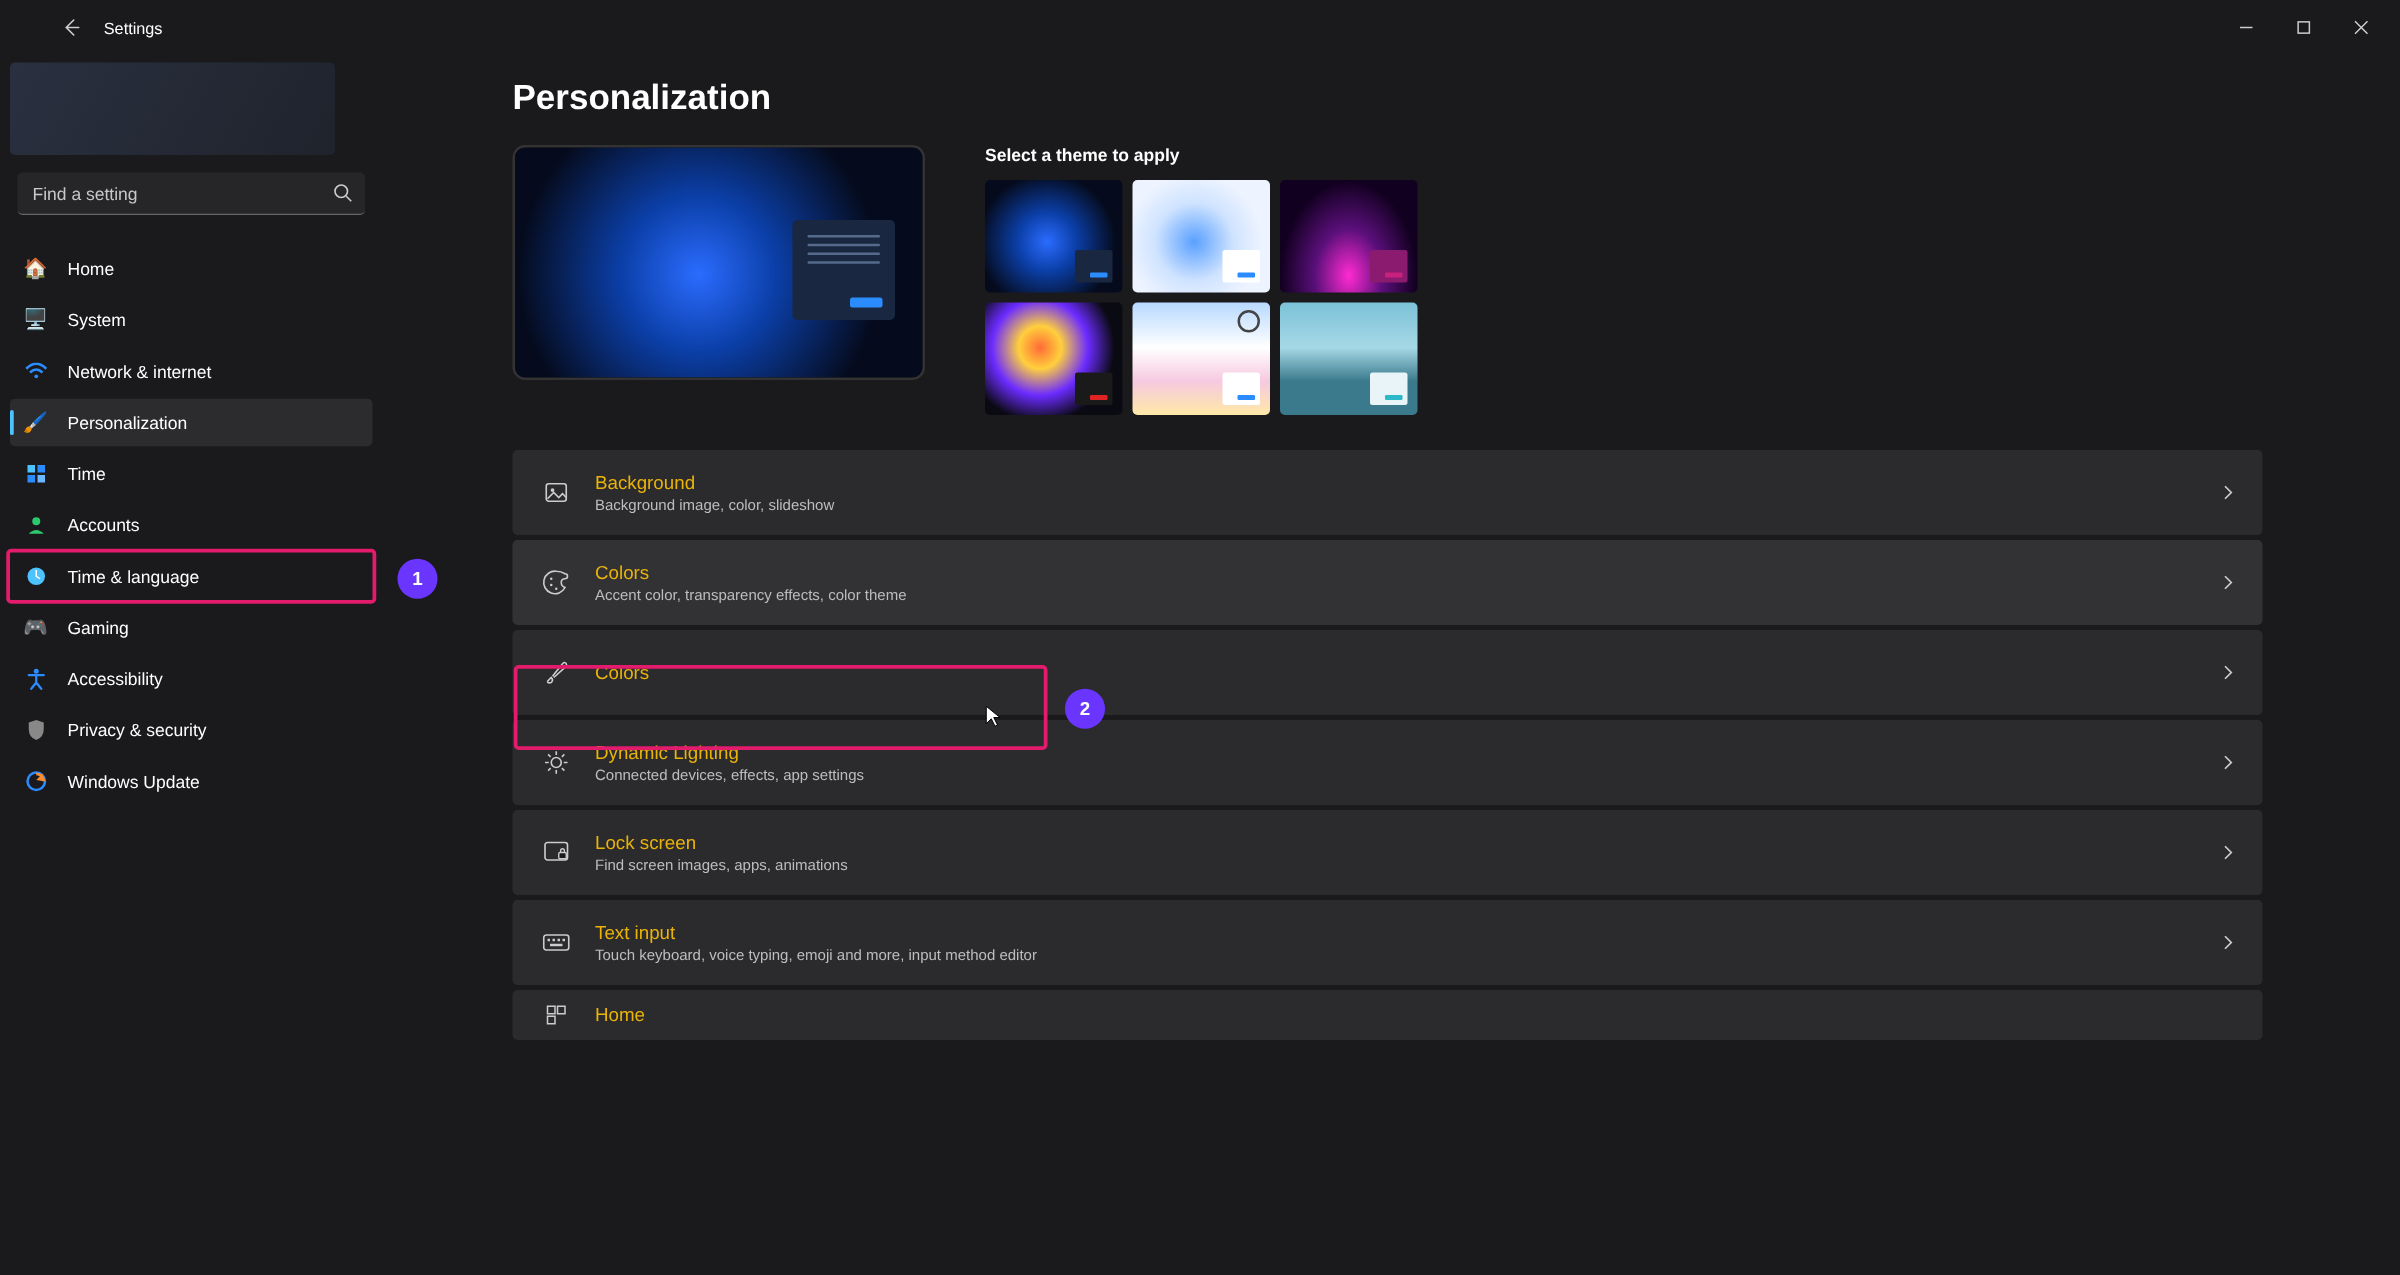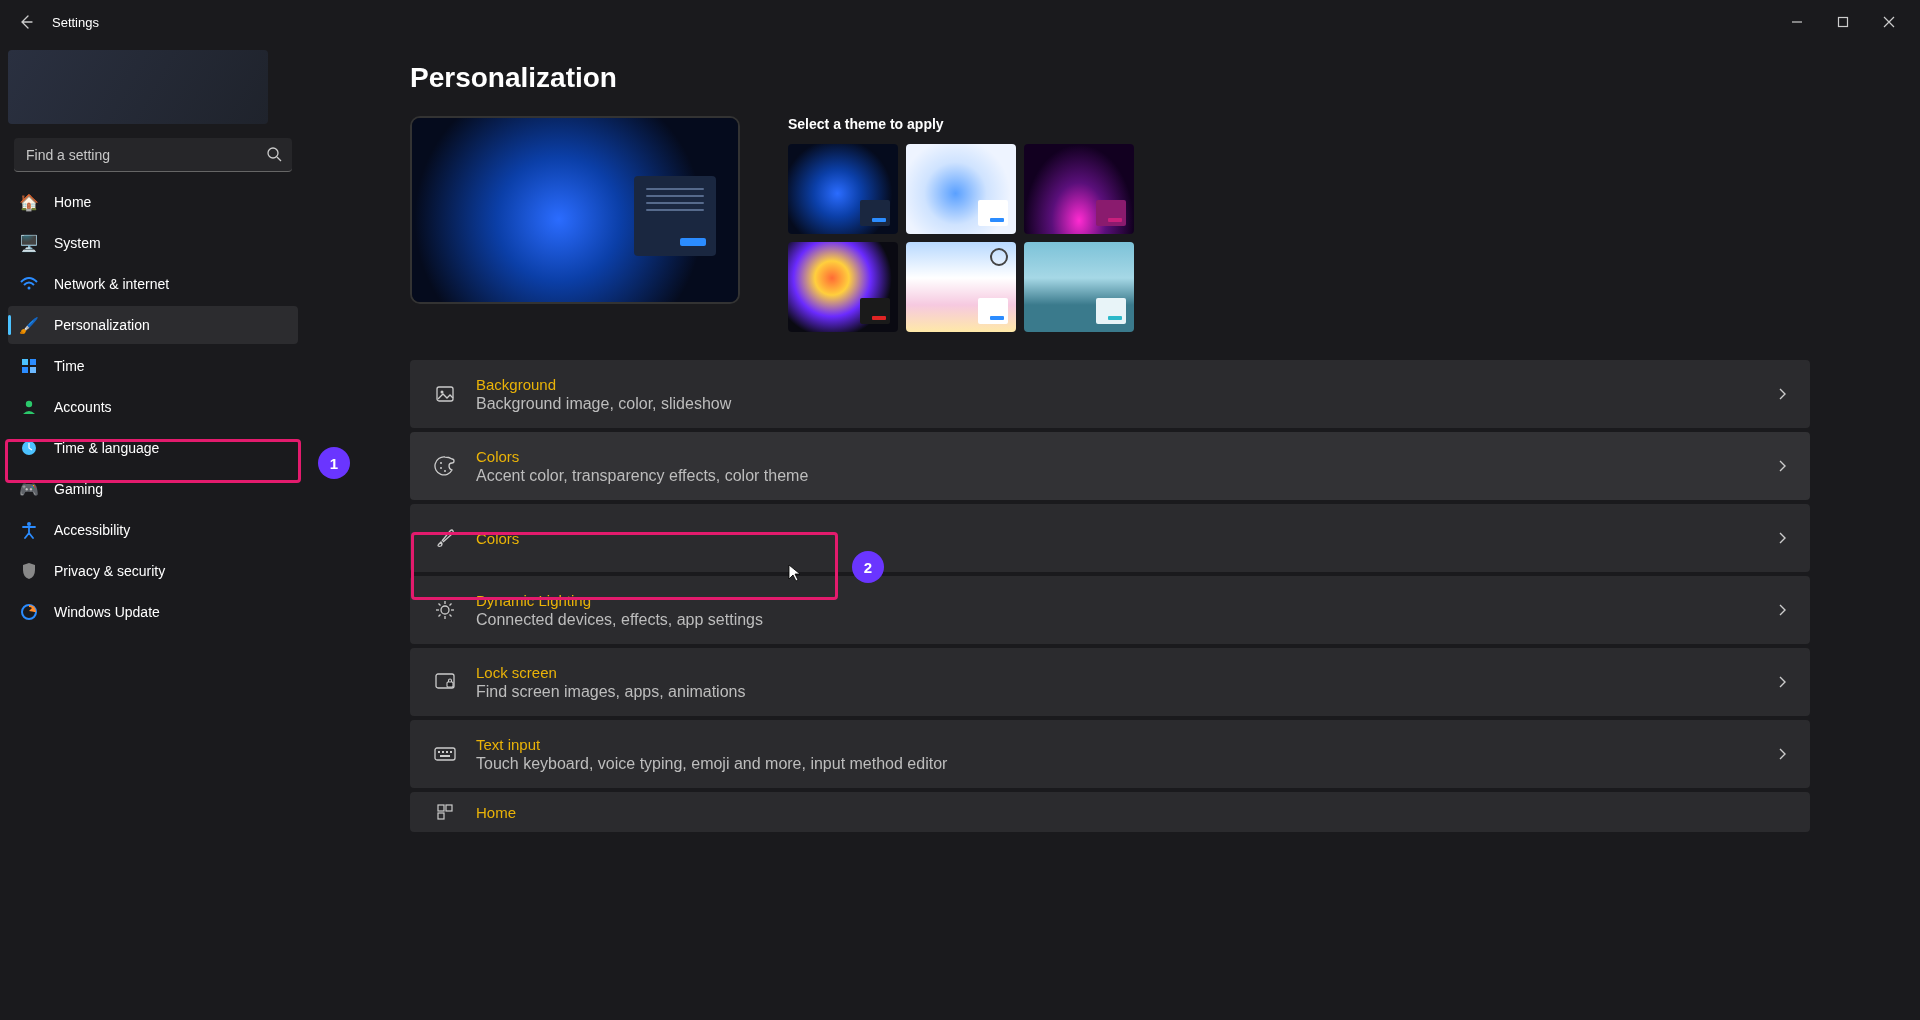--- a/index.html
+++ b/index.html
@@ -1,28 +1,28 @@
 <!DOCTYPE html>
 <html><head>
 <meta charset="utf-8">
 <style>
 * { margin: 0; padding: 0; box-sizing: border-box; font-family: "Segoe UI", sans-serif; }
 body { background: #1a1a1d; color: #fff; width: 1920px; height: 1020px; overflow: hidden; position: relative; }
 
-.titlebar { display: flex; align-items: center; height: 44px; padding: 16px 8px; }
+.titlebar { display: flex; align-items: center; height: 44px; padding: 16px 8px; margin-left: 31px; }
 .titlebar .back { width: 36px; height: 36px; display: flex; align-items: center; justify-content: center; color: #ccc; }
 .titlebar .title { font-size: 13px; margin-left: 8px; color: #fff; }
 .titlebar .spacer { flex: 1; }
 .win-btn { width: 46px; height: 32px; display: flex; align-items: center; justify-content: center; color: #ccc; }
 
 .layout { display: flex; height: calc(100% - 44px); }
 
 .sidebar { width: 310px; padding: 6px 12px 0 8px; display: flex; flex-direction: column; }
 .profile { width: 260px; height: 74px; background: linear-gradient(120deg,#2a3040,#1f232c); border-radius: 4px; margin-bottom: 14px; }
-.search { position: relative; width: 278px; margin: 0 0 11px 6px; }
+.search { position: relative; width: 278px; margin: 0 0 24px 6px; }
 .search input { width: 100%; height: 34px; background: #262629; border: none; border-bottom: 1px solid #666; border-radius: 4px; color: #fff; padding: 0 36px 0 12px; font-size: 14px; outline: none; }
 .search input::placeholder { color: #c8c8c8; }
 .search .sicon { position: absolute; right: 10px; top: 8px; color: #ccc; }
 
 .nav { display: flex; flex-direction: column; gap: 3px; }
 .nav-item { display: flex; align-items: center; height: 38px; border-radius: 4px; padding: 0 10px; cursor: pointer; position: relative; }
 .nav-item.active { background: #2c2c2f; }
 .nav-item.active::before { content:""; position:absolute; left:0; top:9px; bottom:9px; width:3px; background:#4cc2ff; border-radius:2px; }
 .nav-item .nicon { width: 22px; height: 22px; display: flex; align-items: center; justify-content: center; margin-right: 14px; font-size: 16px; }
 .nav-item .nlabel { font-size: 14px; color: #fff; }
@@ -57,21 +57,21 @@
 .th5 .mini{ background:#fff; } .th5 .mini .bar{ background:#2b8cff; }
 .th6{ background: linear-gradient(180deg,#7cc2d8 0%, #a6d8e6 40%, #3a7a8c 70%); }
 .th6 .mini{ background:#e8f4f8; } .th6 .mini .bar{ background:#2bb8c9; }
 
 .settings-list { display: flex; flex-direction: column; gap: 4px; }
 .setting-item { display: flex; align-items: center; height: 68px; background: #2b2b2e; border-radius: 4px; padding: 0 22px; cursor:pointer; }
 .setting-item.hover { background: #323235; }
 .setting-item .sicon2 { width: 26px; display: flex; align-items:center; justify-content:center; margin-right: 18px; color:#ccc; }
 .setting-item .texts { flex: 1; }
 .setting-item .t1 { font-size: 15px; color:#eab308; }
-.setting-item .t2 { font-size: 16px; color:#bdbdbd; margin-top:2px; }
+.setting-item .t2 { font-size: 12px; color:#bdbdbd; margin-top:2px; }
 .setting-item .chev { color:#ccc; }
 
 
 .badge { position: absolute; width: 32px; height: 32px; border-radius: 50%; background: #6a35ff; color:#fff; font-weight:700; font-size:15px; display:flex; align-items:center; justify-content:center; z-index: 20; }
 .hl { position: absolute; border: 3px solid #e31b6d; border-radius: 4px; pointer-events: none; z-index: 15; }
 .cursor-arrow { position:absolute; z-index:25; }
 
 svg { display:block; }
 </style>
 </head>

